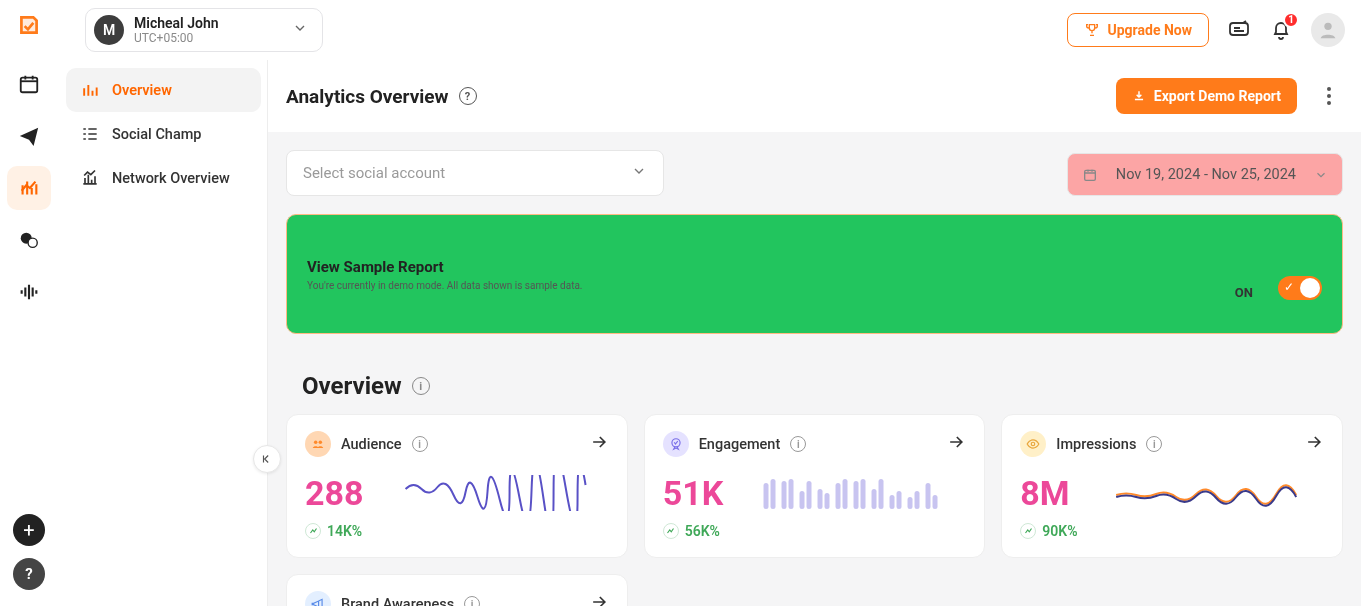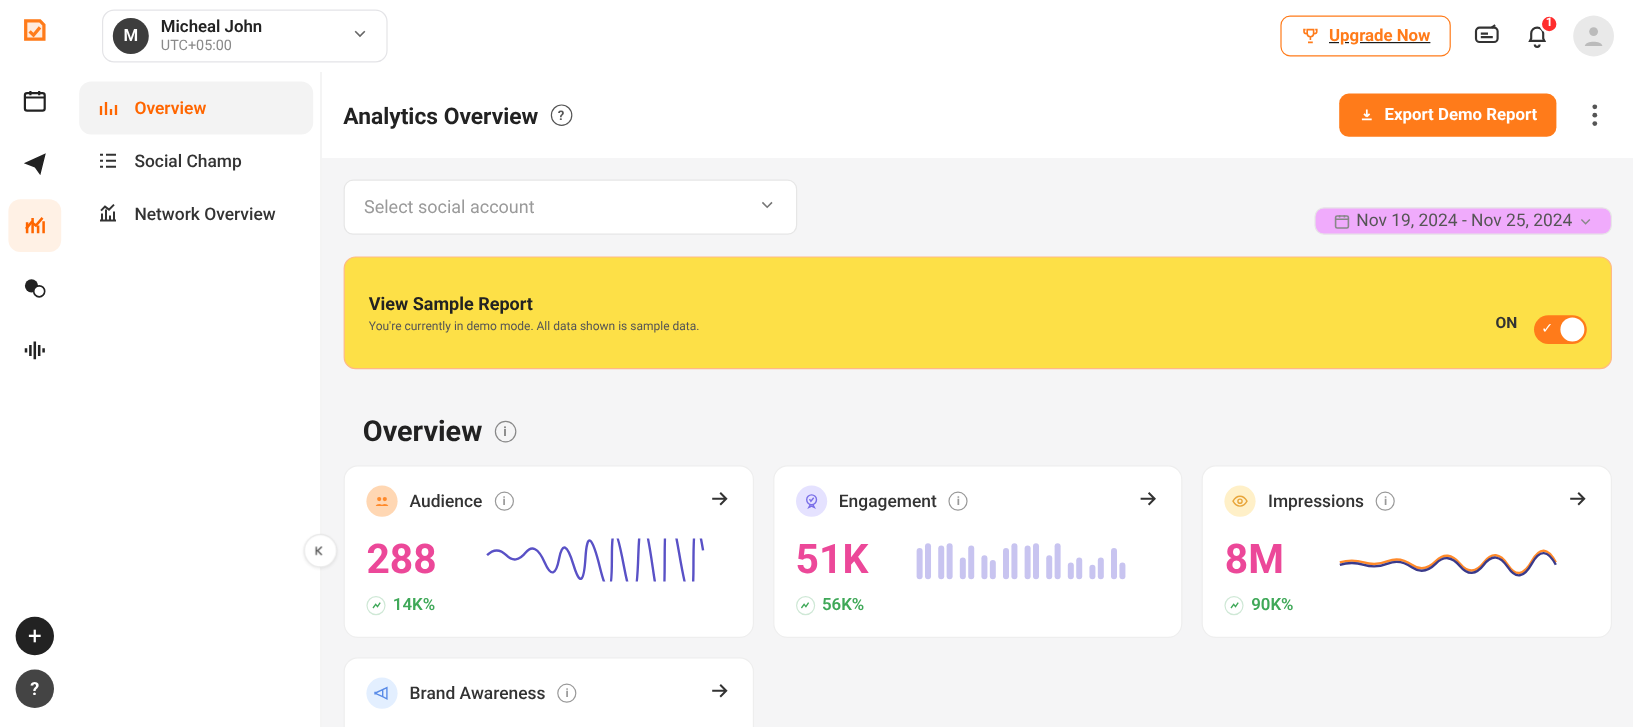--- a/index.html
+++ b/index.html
@@ -17,21 +17,21 @@
   .help { background:#444; color:#fff; font-size:15px; font-weight:700; }
 
   
   .col { display:flex; flex-direction:column; flex:1; min-width:0; }
   .topbar { height:60px; display:flex; align-items:center; padding:0 16px 0 27px; gap:14px; border-bottom: 1px solid transparent;}
   .account-chip { display:flex; align-items:center; gap:10px; border:1px solid #e4e4e7; border-radius:10px; padding:6px 14px 6px 8px; cursor:pointer; min-width:238px; }
   .account-chip .av { width:30px; height:30px; border-radius:50%; background:#3d3d3d; color:#fff; display:flex; align-items:center; justify-content:center; font-weight:600; font-size:14px; }
   .account-chip .nm { font-weight:600; font-size:14px; color:#222; }
   .account-chip .tz { font-size:12px; color:#8a8a8a; }
   .account-chip .chev { margin-left:auto; color:#666; }
-  .topbar-right { margin-left:auto; display:flex; align-items:center; gap:18px;text-decoration:underline; }
+  .topbar-right { margin-left:auto; display:flex; align-items:center; gap:18px; }
   .upgrade-btn { display:flex; align-items:center; gap:8px; border:1.5px solid #ff7b1a; color:#ff7b1a; font-weight:700; font-size:14px; padding:8px 16px; border-radius:8px; cursor:pointer; background:#fff; }
   .topbar-icon { width:24px; height:24px; color:#333; cursor:pointer; position:relative; }
   .badge { position:absolute; top:-6px; right:-6px; background:#ff2d2d; color:#fff; border-radius:50%; width:16px; height:16px; font-size:10px; display:flex; align-items:center; justify-content:center; font-weight:700; border:2px solid #fff; }
   .avatar-blank { width:34px; height:34px; border-radius:50%; background:#e9e9e9; display:flex; align-items:center; justify-content:center; cursor:pointer;}
   .avatar-blank svg { color:#bbb; }
 
   .belowbar { display:flex; flex:1; min-height:0;}
   .subnav { width:210px; border-right:1px solid #ededed; padding:8px 6px 8px 8px; position:relative; }
   .sn-item { display:flex; align-items:center; gap:12px; padding:12px 14px; border-radius:10px; cursor:pointer; font-size:14.5px; color:#333; font-weight:500;}
   .sn-item.active { background:#f3f3f3; color:#ff6600; font-weight:600; }
@@ -45,26 +45,26 @@
   .export-btn { margin-left:auto; background:#ff7b1a; color:#fff; border:none; padding:10px 16px; border-radius:8px; font-weight:700; font-size:14px; display:flex; align-items:center; gap:8px; cursor:pointer; }
   .kebab { margin-left:10px; width:24px; display:flex; flex-direction:column; align-items:center; gap:3px; cursor:pointer; }
   .kebab span { width:4px; height:4px; border-radius:50%; background:#555; }
 
   .scroll { flex:1; overflow-y:auto; background:#f5f5f6; padding:18px; }
   .scroll::-webkit-scrollbar { width:8px; }
   .scroll::-webkit-scrollbar-thumb { background:#c9c9c9; border-radius:4px; }
   .filters { display:flex; align-items:flex-end; gap:12px; margin-bottom:18px; }
   .select-account { background:#fff; border:1px solid #e6e6e6; border-radius:8px; padding:12px 16px; width:378px; display:flex; align-items:center; cursor:pointer; color:#9a9a9a; font-size:15px; }
   .select-account .chev { margin-left:auto; color:#777; }
-  .date-range { margin-left:auto; background:#f0abfc; border:1px solid #e6e6e6; border-radius:8px; padding:2px 14px; display:flex; align-items:center; gap:4px; cursor:pointer; color:#555; font-size:14.5px; }
-
-  .sample-banner { border:1.5px solid #ffb985; background:#fde047; border-radius:10px; padding:20px 20px; display:flex; align-items:center; }
+  .date-range { margin-left:auto; background:#fca5a5; border:1px solid #e6e6e6; border-radius:8px; padding:12px 14px; display:flex; align-items:center; gap:18px; cursor:pointer; color:#555; font-size:14.5px; }
+
+  .sample-banner { border:1.5px solid #ffb985; background:#22c55e; border-radius:10px; padding:33px 20px; display:flex; align-items:center; }
   .sample-banner .t { font-weight:700; font-size:15px; color:#222; margin-bottom:4px; }
   .sample-banner .s { font-size:10px; color:#555; }
-  .sample-banner .right { margin-left:auto; display:flex; align-items:flex-start; gap:14px;margin-top:28px; }
+  .sample-banner .right { margin-left:auto; display:flex; align-items:flex-end; gap:25px;margin-top:28px; }
   .sample-banner .onlbl { font-weight:700; font-size:13px; color:#333; }
   .toggle { width:44px; height:24px; border-radius:999px; background:#ff7b1a; position:relative; cursor:pointer; }
   .toggle .knob { position:absolute; right:2px; top:2px; width:20px; height:20px; border-radius:50%; background:#fff; }
   .toggle .chk { position:absolute; left:6px; top:4px; color:#fff; font-size:12px; }
 
   .section-title { display:flex; align-items:center; gap:10px; margin:38px 0 14px 16px; }
   .section-title h2 { font-size:24px; font-weight:700; color:#222; }
   .section-title .ii { width:18px; height:18px; border:1.5px solid #888; border-radius:50%; display:flex; align-items:center; justify-content:center; font-size:11px; color:#888; font-weight:700; cursor:pointer;}
 
   .cards { display:grid; grid-template-columns: repeat(3, 1fr); gap:16px; }

